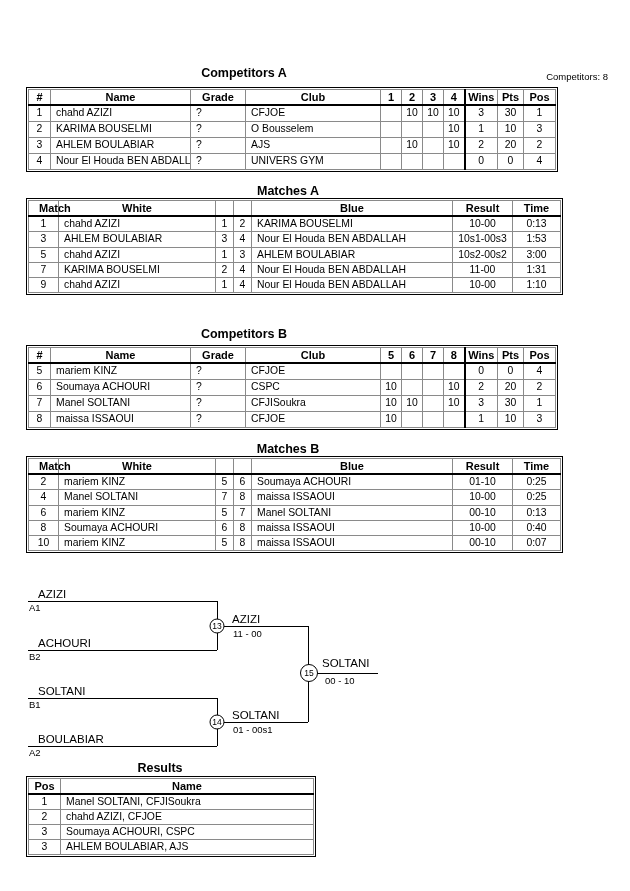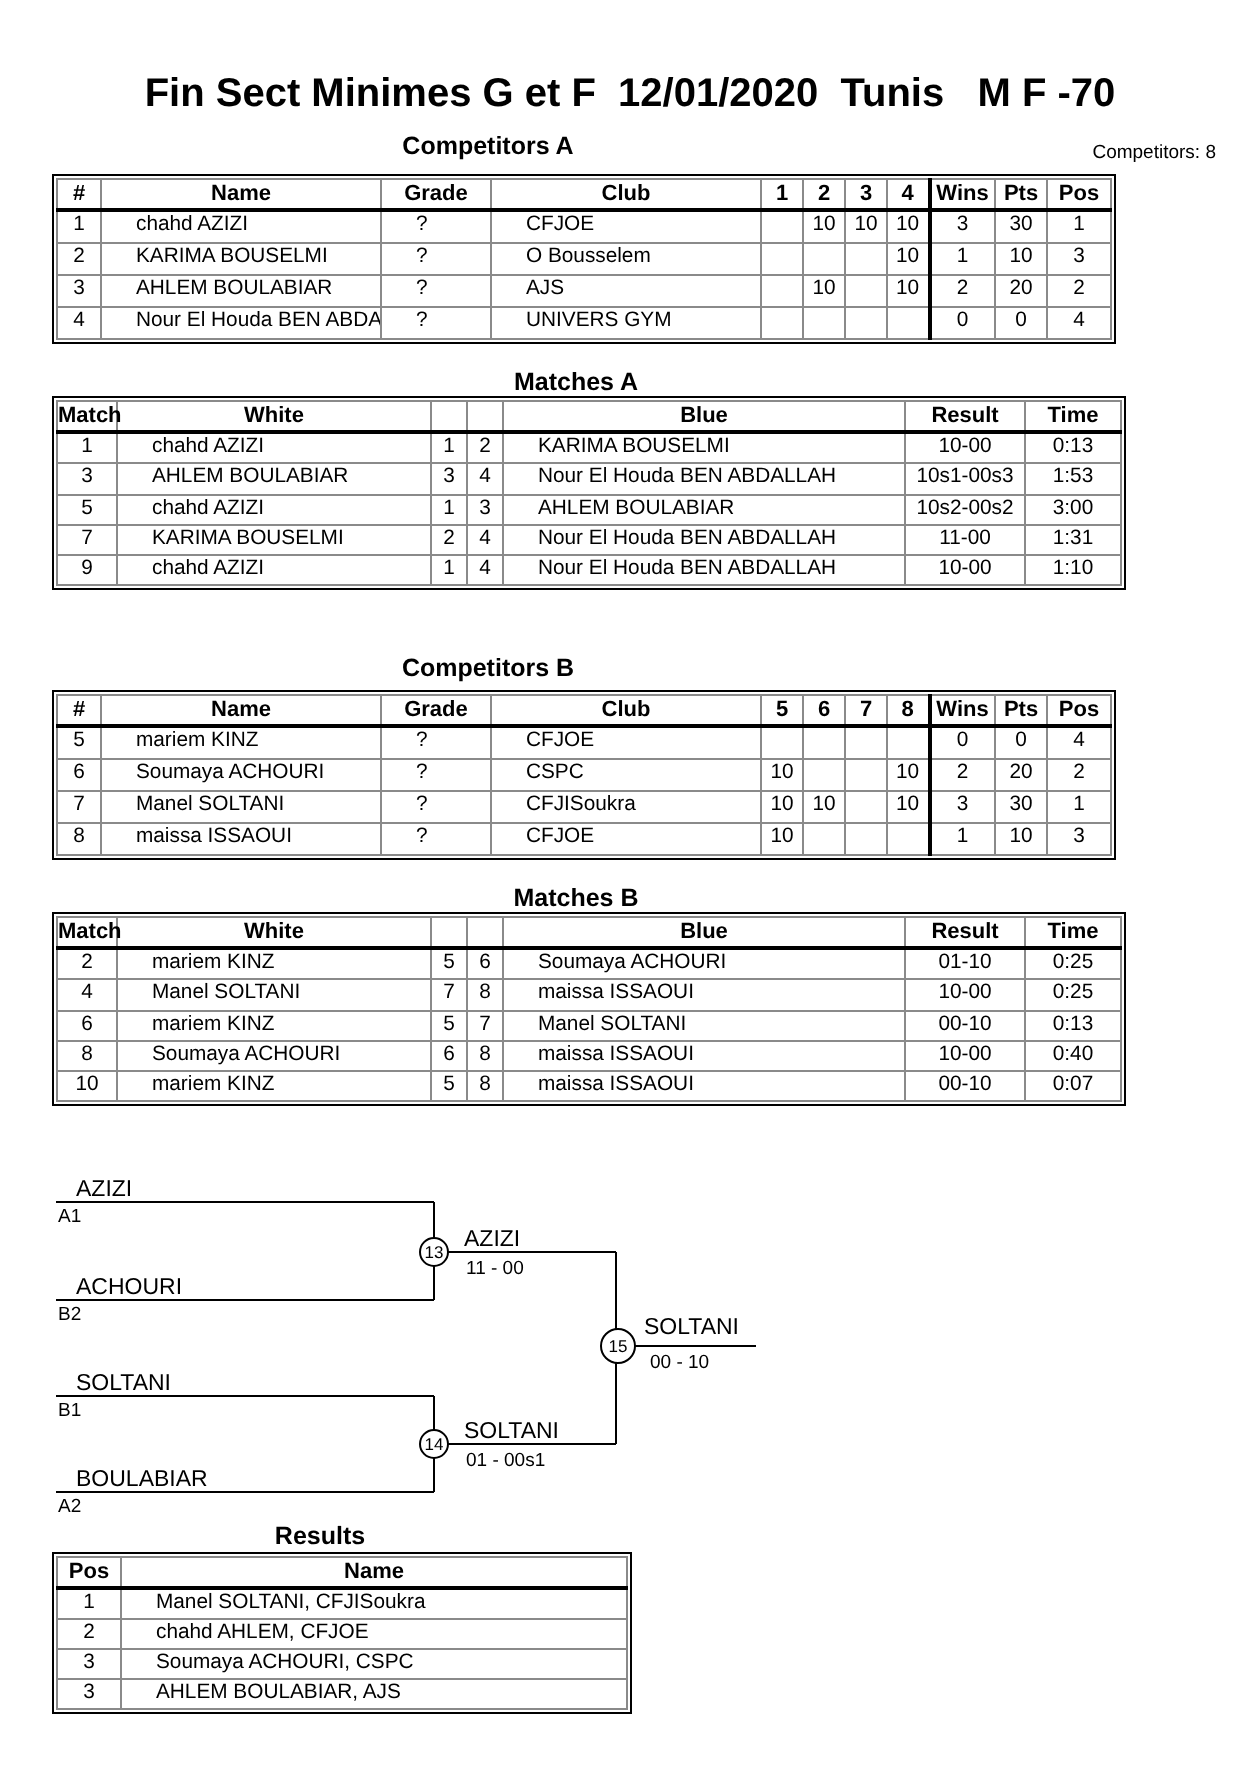--- a/index.html
+++ b/index.html
@@ -11,36 +11,35 @@
   .comp-count{position:absolute;top:71px;right:22px;font-size:9.5px;}
   .wrap{position:absolute;border:1px solid #000;padding:1px;background:#fff;}
   table{border-collapse:collapse;table-layout:fixed;border:1px solid #000;}
   th{font-size:11px;font-weight:bold;line-height:1;height:14px;padding:0;
      border:1px solid #8a8a8a;border-bottom:2px solid #000;white-space:nowrap;overflow:visible;}
   td{font-size:10.4px;line-height:1;height:15px;padding:0;
      border:1px solid #8a8a8a;white-space:nowrap;overflow:hidden;}
   .mt td{height:14.3px;}
   .rt td{height:14px;}
   .c{text-align:center;}
-  .l{text-align:left;padding-left:17px;}
-  .hl{text-align:center;padding-left:0;}
+  .l{text-align:left;padding-left:5px;}
+  .hl{text-align:center;padding-left:10px;}
   .bl{border-left:2px solid #000 !important;}
   .bracket{position:absolute;left:0;top:583px;}
   .bracket line{stroke:#000;stroke-width:1;}
   .bracket circle{fill:#fff;stroke:#000;stroke-width:1;}
   .bname{font-family:"Liberation Sans",sans-serif;font-size:11.5px;fill:#000;}
   .bsmall{font-family:"Liberation Sans",sans-serif;font-size:9.5px;fill:#000;}
   .bnum{font-family:"Liberation Sans",sans-serif;font-size:8.5px;fill:#000;text-anchor:middle;}
 </style>
 </head>
 <body>
 
 <div class="page">
 
-  <div class="title">Fin Sect Minimes G et F  12/01/2020  Tunis   M F -70</div>
 
   <div class="shead" style="left:244px;top:66px">Competitors A</div>
   <div class="comp-count">Competitors: 8</div>
 
   <div class="wrap" style="left:26px;top:87px">
     <table style="width:527px">
       <colgroup>
           <col style="width:22px">
           <col style="width:140px">
           <col style="width:55px">
@@ -401,21 +400,21 @@
           <tr>
         <th class="c">Pos</th>
         <th class="c">Name</th>
       </tr>
       <tr>
             <td class="c">1</td>
             <td class="l">Manel SOLTANI, CFJISoukra</td>
           </tr>
       <tr>
             <td class="c">2</td>
-            <td class="l">chahd AHLEM, CFJOE</td>
+            <td class="l">chahd AZIZI, CFJOE</td>
           </tr>
       <tr>
             <td class="c">3</td>
             <td class="l">Soumaya ACHOURI, CSPC</td>
           </tr>
       <tr>
             <td class="c">3</td>
             <td class="l">AHLEM BOULABIAR, AJS</td>
           </tr>
     </tbody>

